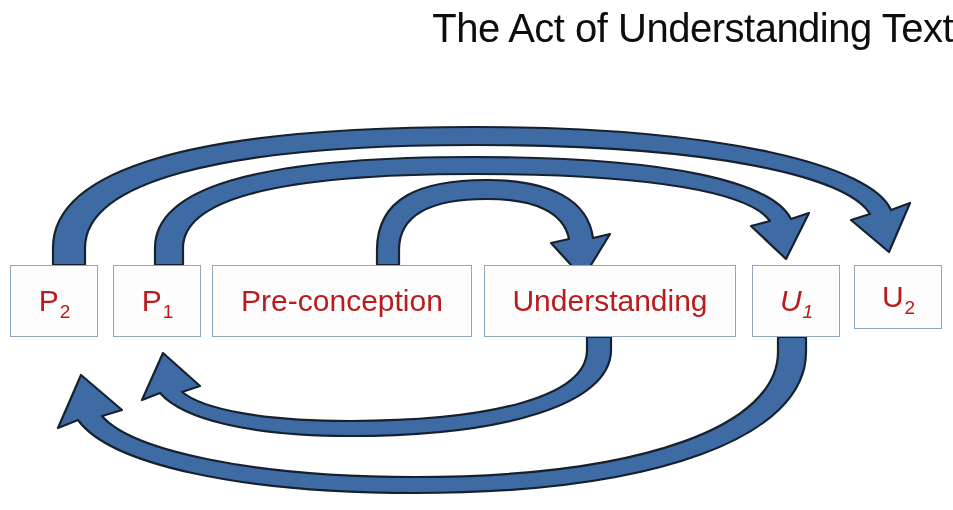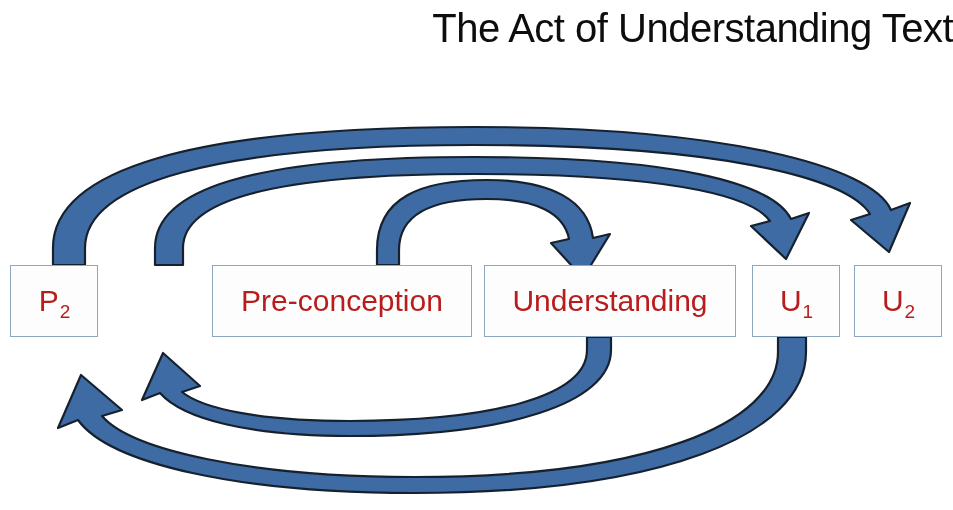--- a/index.html
+++ b/index.html
@@ -134,30 +134,33 @@
          C 131 450, 251 477, 414 477
          C 645 477, 778 425, 778 352
          L 778 337
          Z" fill="#3f6ba5" stroke="#16212e" stroke-width="2.2" stroke-linejoin="round"></path>
   </svg>
 
   <div class="node-box" style="left:10px; top:265px; width:88px; height:72px;">
     <span class="node-label"><span>P</span><sub>2</sub></span>
   </div>
 
+  <div class="node-box" style="left:113px; top:265px; width:88px; height:72px;">
+    <span class="node-label"><span>P</span><sub>1</sub></span>
+  </div>
 
   <div class="node-box" style="left:484px; top:265px; width:252px; height:72px;">
     <span class="node-label">Understanding</span>
   </div>
 
   <div class="node-box" style="left:212px; top:265px; width:260px; height:72px;">
     <span class="node-label">Pre-conception</span>
   </div>
 
-  <div class="node-box" style="left:752px; top:265px; width:88px; height:72px;">
+  <div class="node-box" style="left:752px; top:265px; width:88px; height:72px;font-style:italic;">
     <span class="node-label"><span>U</span><sub>1</sub></span>
   </div>
 
-  <div class="node-box" style="left:854px; top:265px; width:88px; height:72px;">
+  <div class="node-box" style="left:854px; top:265px; width:88px; height:64px;">
     <span class="node-label"><span>U</span><sub>2</sub></span>
   </div>
 
 </div>
 
 </body></html>

